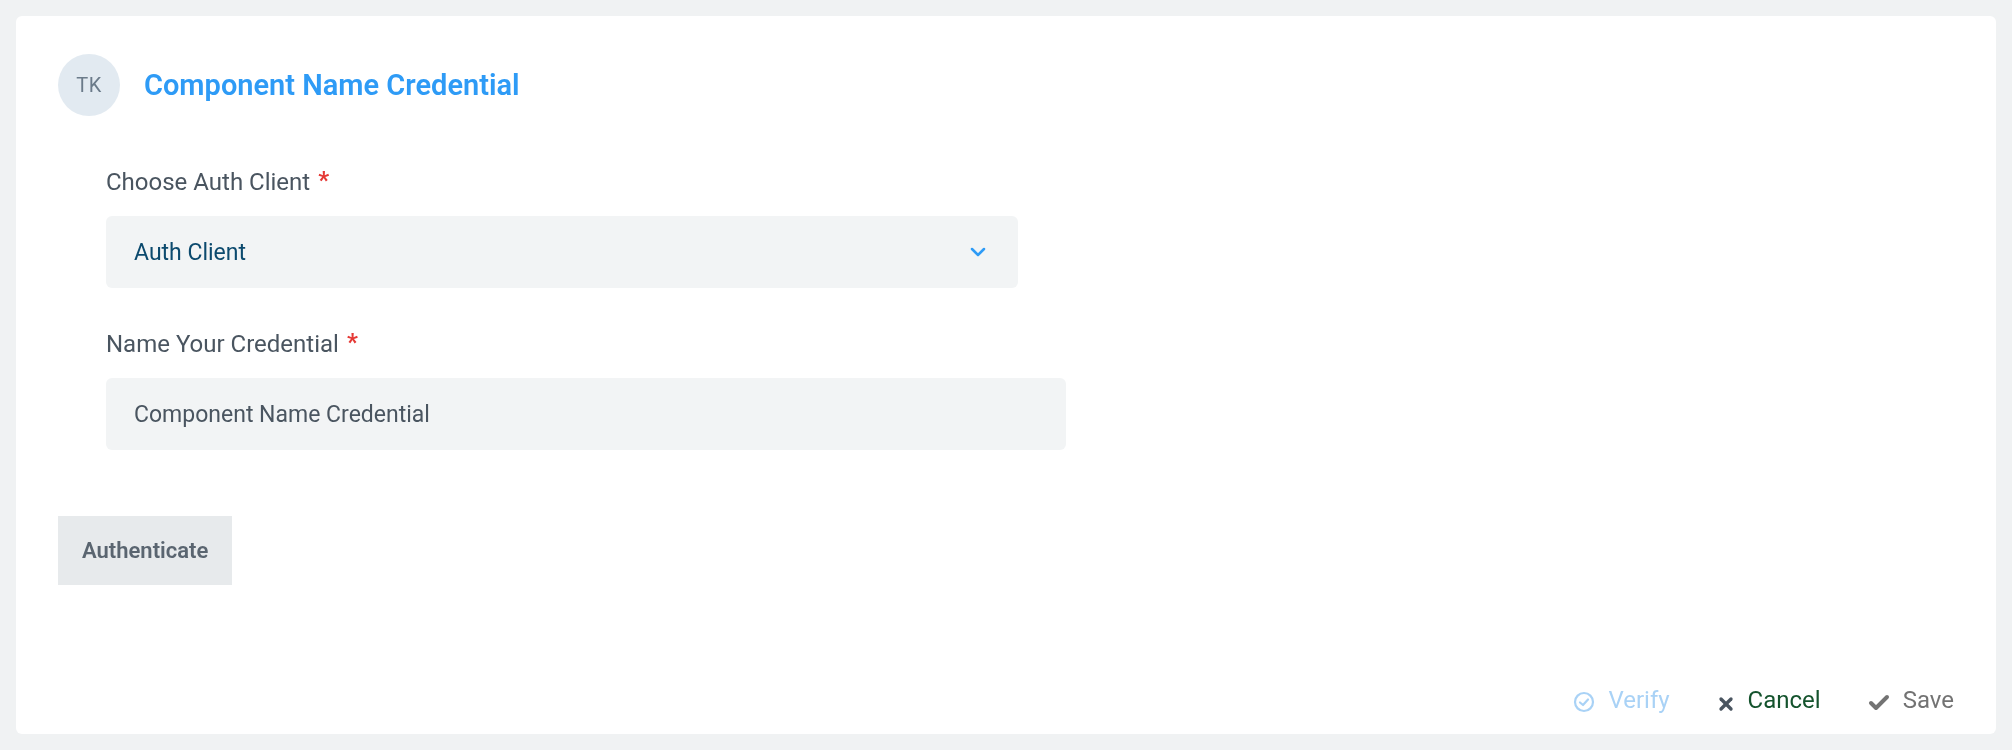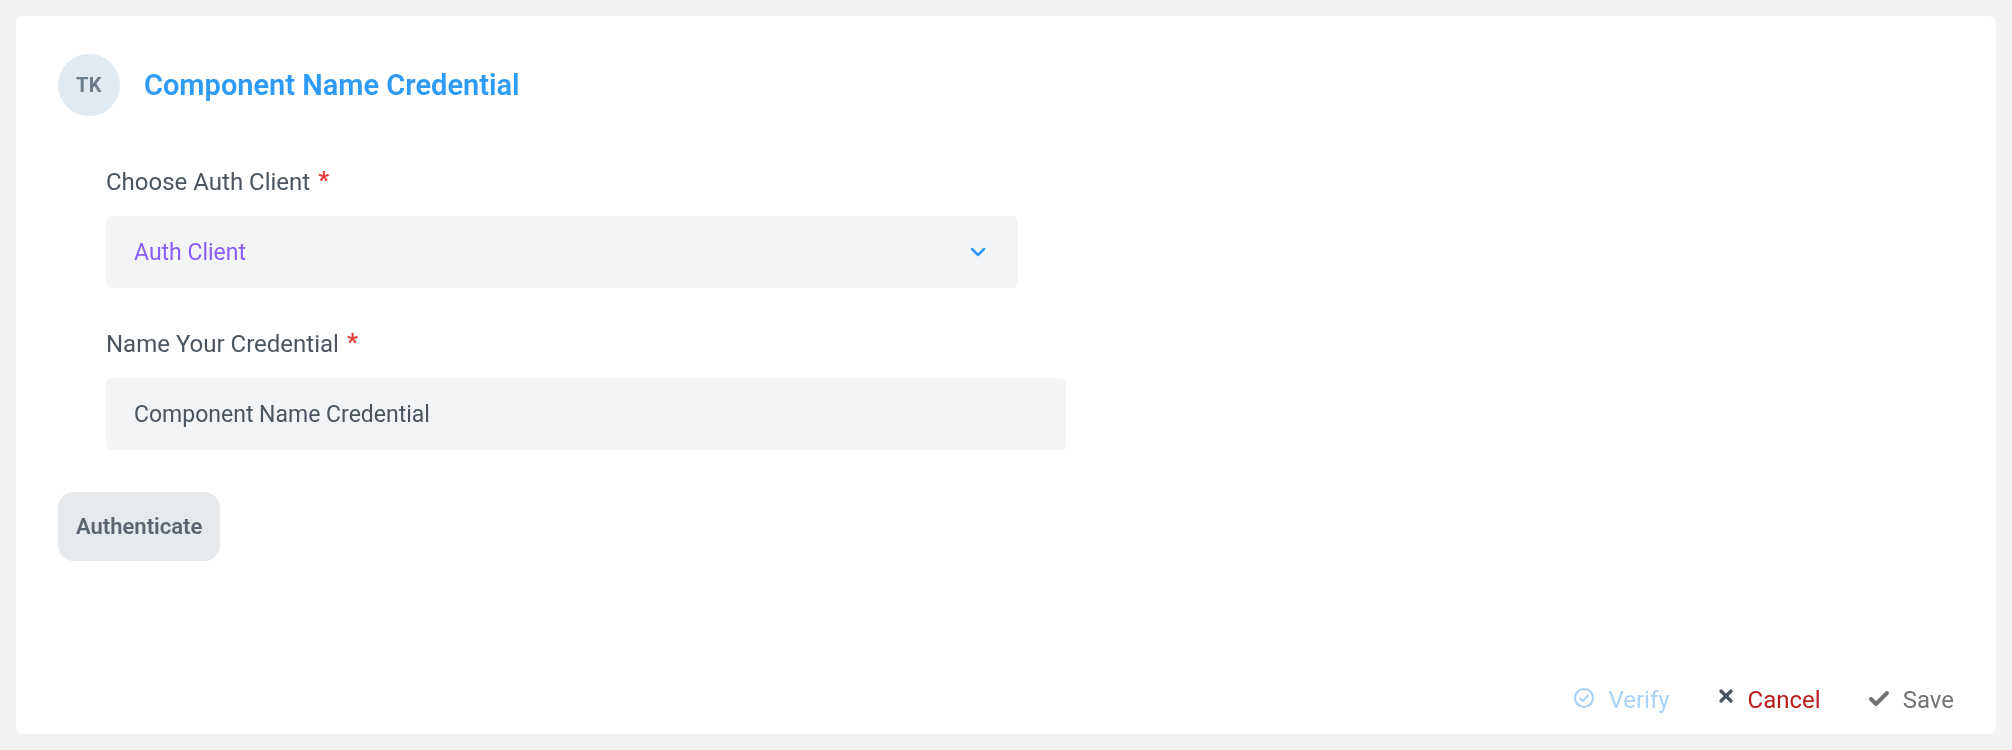--- a/index.html
+++ b/index.html
@@ -24,21 +24,21 @@
     }
     .avatar {
       width: 62px;
       height: 62px;
       border-radius: 50%;
       background: #e2eaf1;
       display: flex;
       align-items: center;
       justify-content: center;
       font-size: 20px;
-      font-weight: 700;
+      font-weight: 400;
       color: #6b7b8a;
       letter-spacing: 0.5px;
     }
     .title {
       font-size: 29px;
       font-weight: 600;
       color: #2e9bf6;
     }
     .form-row-half { width: 960px; }
     .form-row-two {
@@ -66,66 +66,67 @@
       height: 72px;
       background: #f2f4f5;
       border-radius: 6px;
       display: flex;
       align-items: center;
       padding: 0 28px;
       cursor: pointer;
     }
     .select-value {
       font-size: 23px;
-      color: #8b5cf6;
+      color: #0c4a6e;
       flex: 1;
     }
     .chevron {
       color: #2e9bf6;
     }
     .text-input {
       height: 72px;
       background: #f2f4f5;
       border: none;
       border-radius: 6px;
       padding: 0 28px;
       font-size: 23px;
       color: #4a5560;
       width: 100%;
       outline: none;
       font-family: inherit;
     }
     .btn-auth {
       background: #e7eaec;
       border: none;
-      border-radius: 16px;
-      padding: 22px 18px;
+      border-radius: 0;
+      padding: 22px 24px;
       font-size: 22px;
       font-weight: 600;
       color: #5a6570;
       cursor: pointer;
       font-family: inherit;
+      margin-top: 24px;
     }
     .footer {
       position: absolute;
       right: 42px;
       bottom: 20px;
       display: flex;
       align-items: center;
       gap: 46px;
     }
     .footer-action {
       display: flex;
-      align-items: flex-start;
+      align-items: flex-end;
       gap: 12px;
       font-size: 24px;
       cursor: pointer;
     }
     .verify { color: #a9d2f6; }
-    .cancel { color: #b91c1c; }
+    .cancel { color: #14532d; }
     .cancel-icon { color: #4a5560; }
     .save { color: #737373; }
     .icon-svg { display: block; }
   </style>
 </head>
 <body>
 
 <div class="card">
 
   <div class="header-row">

